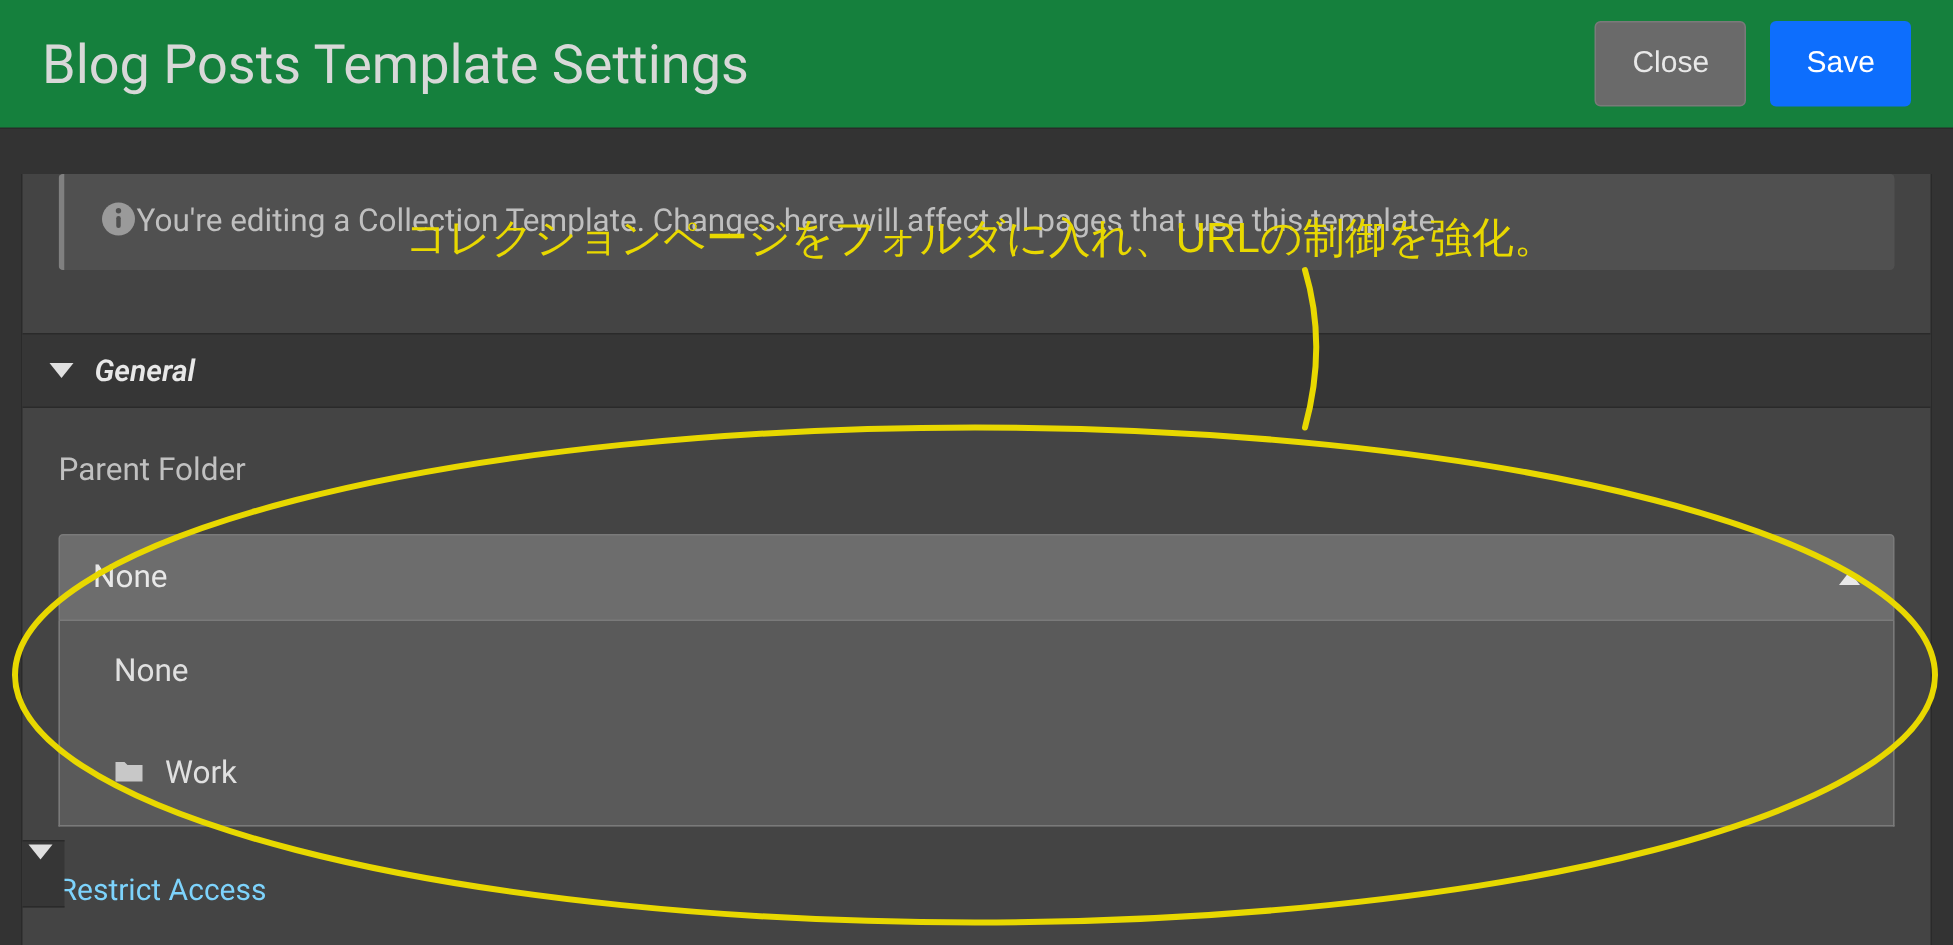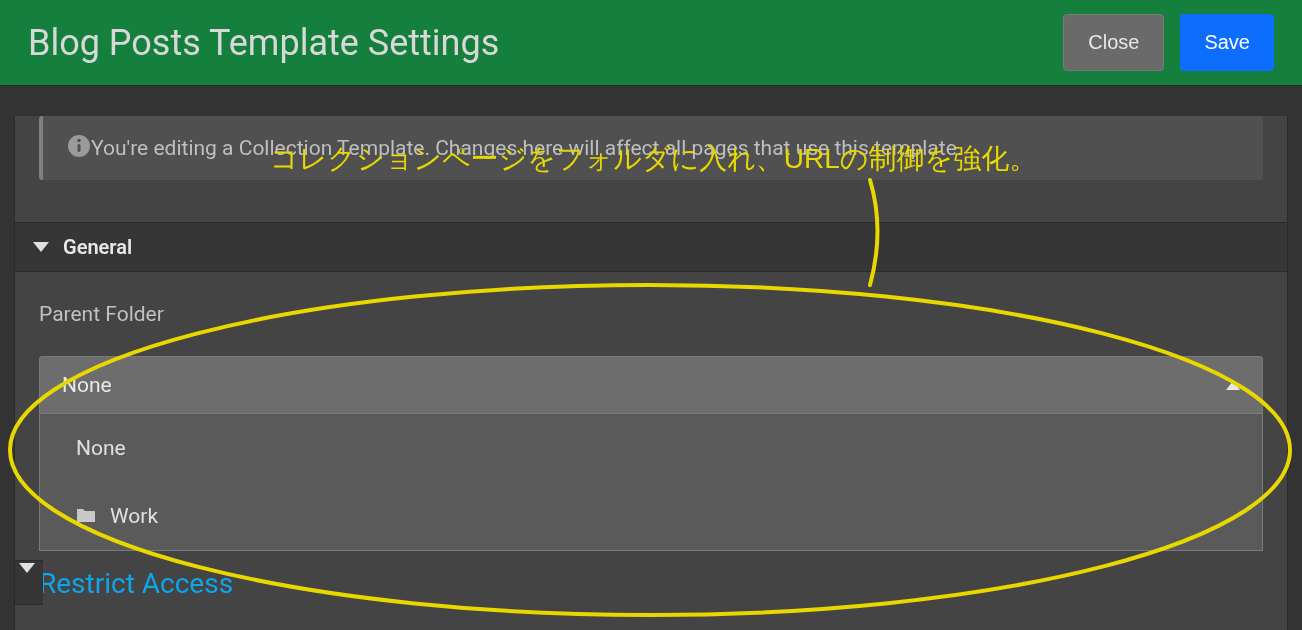--- a/index.html
+++ b/index.html
@@ -90,20 +90,21 @@
     }
     .chevron-down-tri {
       border-left: 8px solid transparent;
       border-right: 8px solid transparent;
       border-top: 10px solid #e0e0e0;
     }
     .section-title {
       font-size: 20px;
       font-weight: 600;
       color: #e8e8e8;
+      font-style: italic;
     }
     .field-block {
       padding: 30px 24px 0 24px;
     }
     .field-label {
       font-size: 21px;
       color: #c0c0c0;
       margin-bottom: 30px;
     }
     .select-box {
@@ -151,23 +152,23 @@
       position: absolute;
       left: 0;
       top: 444px;
       background: #363636;
       padding: 12px 4px;
       border-top: 1px solid #2a2a2a;
       border-bottom: 1px solid #2a2a2a;
       width: 28px;
     }
     .restrict-label {
-      font-size: 28px;
-      color: #0ea5e9;
-      padding: 16px 24px 0 24px;
+      font-size: 20px;
+      color: #7dd3fc;
+      padding: 30px 24px 0 24px;
     }
     .annotation {
       position: absolute;
       top: 140px;
       left: 270px;
       font-size: 28px;
       color: #e8d800;
       font-family: "Hiragino Sans", "Yu Gothic", sans-serif;
       font-weight: 500;
       pointer-events: none;

